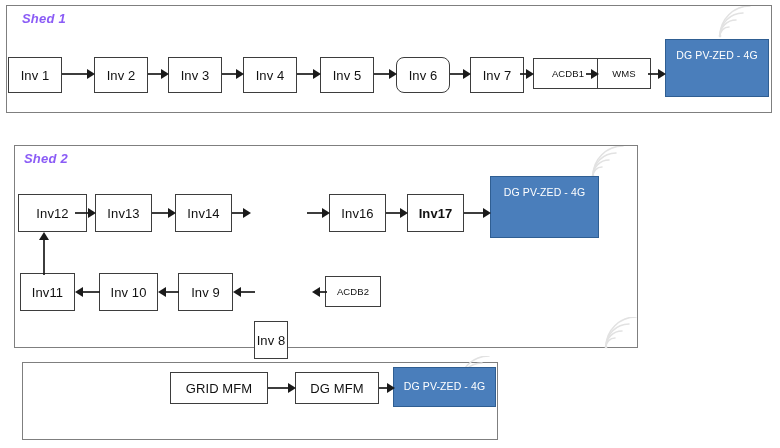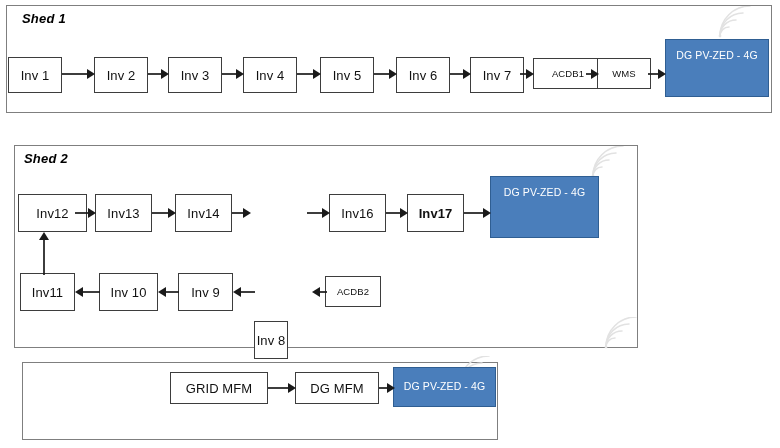--- a/index.html
+++ b/index.html
@@ -24,21 +24,21 @@
     position: absolute;
     border: 1.5px solid #7f7f7f;
     background: transparent;
     box-sizing: border-box;
   }
   .shed-label {
     position: absolute;
     font-style: italic;
     font-weight: bold;
     font-size: 13px;
-    color: #000000;
+    color: #8b5cf6;
     letter-spacing: 0.2px;
     white-space: nowrap;
   }
 
   
   .node {
     position: absolute;
     box-sizing: border-box;
     border: 1.6px solid #3d3d3d;
     background: #ffffff;
@@ -106,21 +106,21 @@
     <path d="M4 30 A 23 23 0 0 1 27 7"></path>
     <path d="M4 30 A 30 30 0 0 1 34 0"></path>
     <circle cx="4" cy="30" r="1.4"></circle>
   </svg>
 
   <div class="node" style="left:8px; top:57px; width:54px; height:36px;">Inv 1</div>
   <div class="node" style="left:94px; top:57px; width:54px; height:36px;">Inv 2</div>
   <div class="node" style="left:168px; top:57px; width:54px; height:36px;">Inv 3</div>
   <div class="node" style="left:243px; top:57px; width:54px; height:36px;">Inv 4</div>
   <div class="node" style="left:320px; top:57px; width:54px; height:36px;">Inv 5</div>
-  <div class="node" style="left:396px; top:57px; width:54px; height:36px;">Inv 6</div>
+  <div class="node" style="left:396px; top:57px; width:54px; height:36px;border-radius:8px;">Inv 6</div>
   <div class="node" style="left:470px; top:57px; width:54px; height:36px;">Inv 7</div>
   <div class="node small-text" style="left:533px; top:58px; width:70px; height:31px;">ACDB1</div>
   <div class="node small-text" style="left:597px; top:58px; width:54px; height:31px;">WMS</div>
   <div class="node blue" style="left:665px; top:39px; width:104px; height:58px;">DG PV-ZED - 4G</div>
 
   <svg class="conn" style="left:62px; top:66px;" width="34" height="16">
     <line x1="0" y1="8" x2="25" y2="8"></line>
       <polygon class="arrowhead" points="25,3 33,8 25,13"></polygon>
   </svg>
   <svg class="conn" style="left:148px; top:66px;" width="22" height="16">

